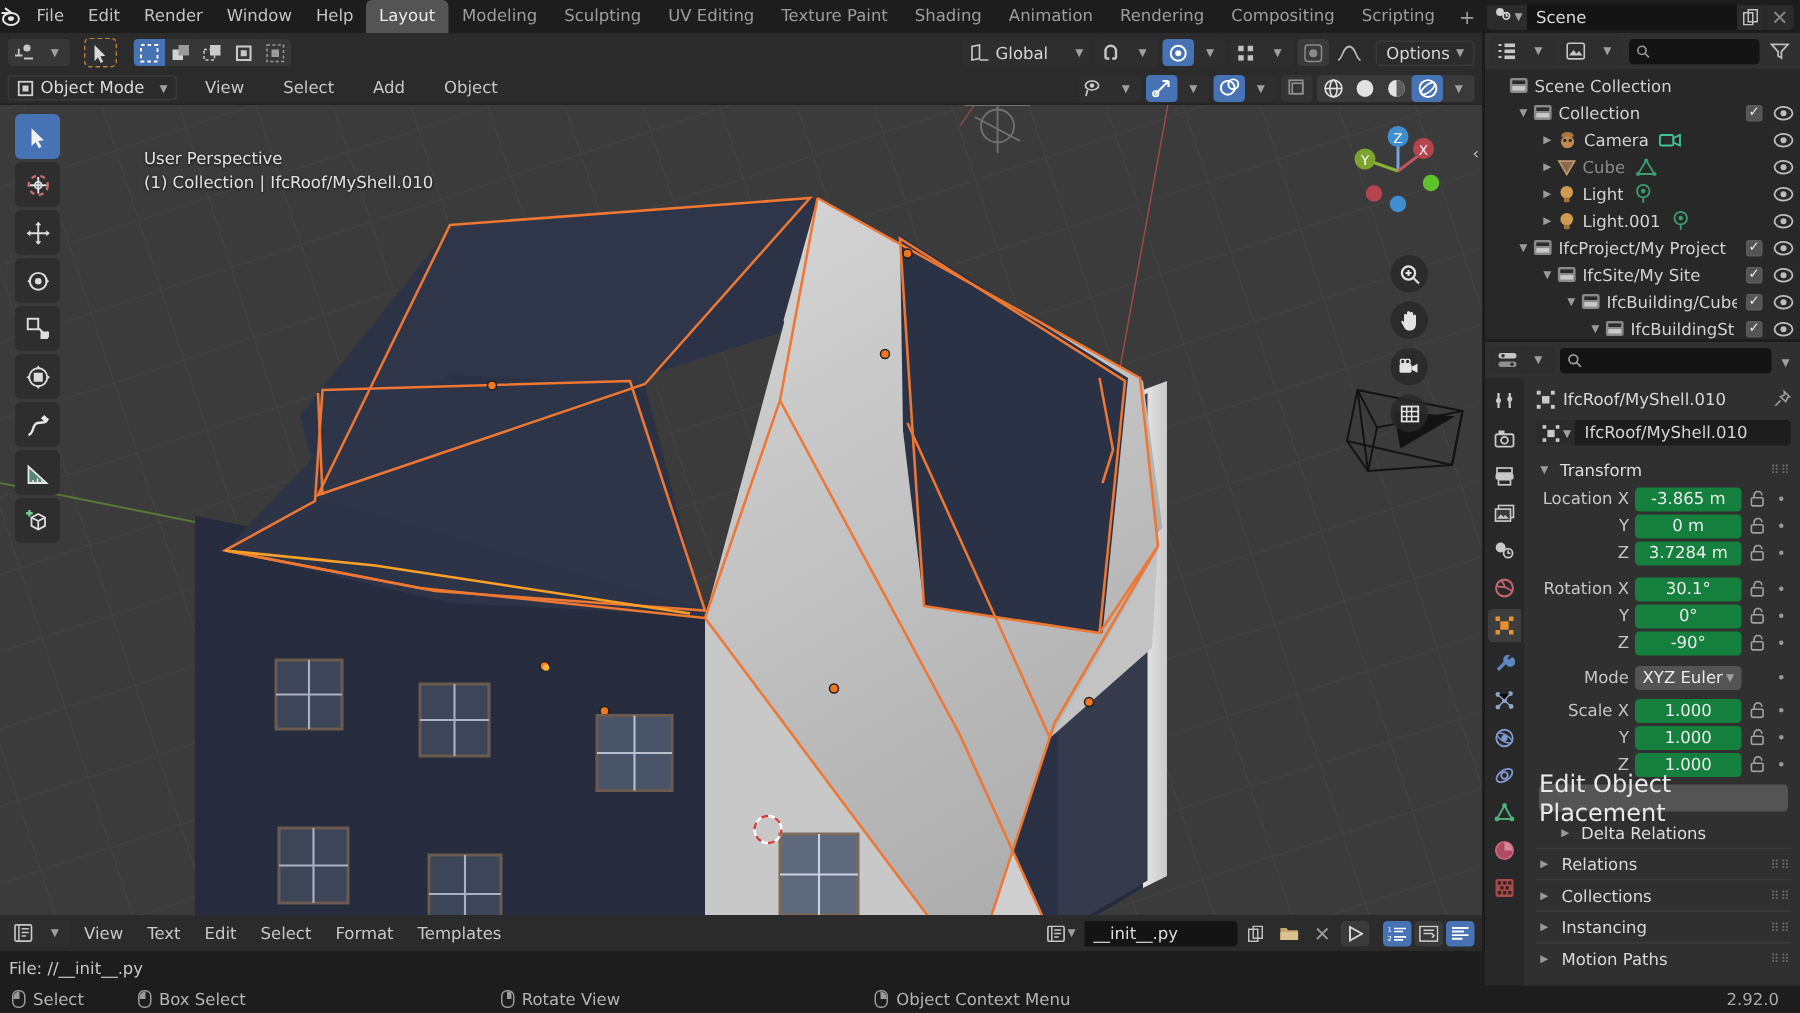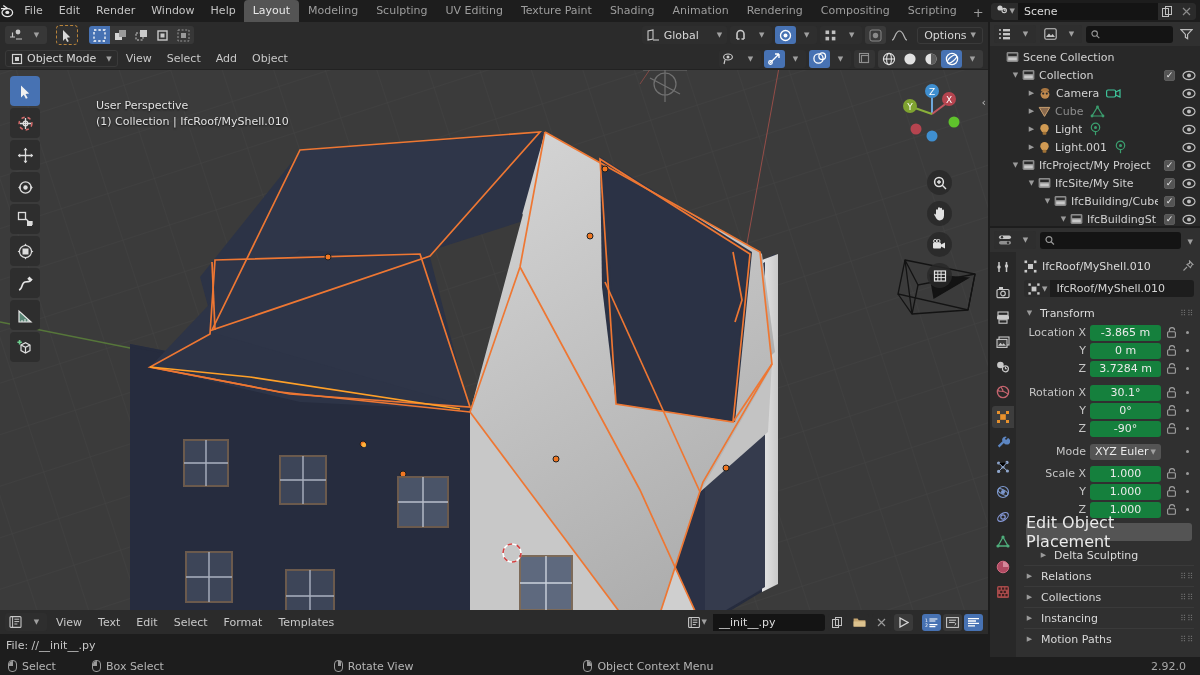--- a/index.html
+++ b/index.html
@@ -49,21 +49,21 @@
     position:absolute; left:0; top:22px; width:988px; height:588px;
     background:#3b3b3b; overflow:hidden;
   }
   .vp-header {
     position:absolute; left:0; top:0; width:988px; height:26px;
     background:#2b2b2b; display:flex; align-items:center; padding:0 5px; gap:3px;
     z-index:20;
   }
   .vp-header2 {
     position:absolute; left:0; top:26px; width:988px; height:22px;
-    background:#2b2b2b; display:flex; align-items:center; padding:0 5px; gap:1px;
+    background:#2b2b2b; display:flex; align-items:center; padding:0 5px; gap:12px;
     z-index:20; border-bottom:1px solid #222;
   }
   .mode-btn {
     display:flex; align-items:center; gap:4px; background:#2b2b2b;
     border:1px solid #3a3a3a; border-radius:3px; height:17px; padding:0 5px;
     font-size:11px; color:#dadada;
   }
   .hdr-menu { padding:1px 7px; font-size:11px; color:#c8c8c8; border-radius:3px; }
   .tool-grp { display:flex; align-items:center; gap:0px; background:#2b2b2b; border-radius:3px; overflow:hidden; }
   .tool-sq {
@@ -178,21 +178,21 @@
     position:absolute; left:0; top:610px; width:988px; height:47px;
     background:#1d1d1d;
   }
   .te-header {
     height:24px; background:#2b2b2b; display:flex; align-items:center; padding:0 5px; gap:2px;
   }
   .te-body { height:23px; background:#1d1d1d; display:flex; align-items:center; padding:0 6px; font-size:11px; color:#c8c8c8; }
   .te-right { margin-left:auto; display:flex; align-items:center; gap:3px; }
   .te-name {
     background:#141414; height:17px; display:flex; align-items:center;
-    padding:0 6px; width:112px; font-size:11px; color:#dcdcdc; border-radius:0 3px 3px 0;
+    padding:0 6px; width:102px; font-size:11px; color:#dcdcdc; border-radius:0 3px 3px 0;
   }
   .te-ibtn { width:19px; height:17px; background:#2b2b2b; display:flex; align-items:center; justify-content:center; border-radius:3px; }
   .te-toggles { display:flex; align-items:center; gap:2px; margin-left:6px; }
   .te-tg { width:19px; height:17px; display:flex; align-items:center; justify-content:center; border-radius:3px; background:#4772b3; }
   .te-tg.off { background:#3a3a3a; }
 
   
   .statusbar {
     position:absolute; left:0; top:657px; width:1200px; height:18px;
     background:#1d1d1d; display:flex; align-items:center; padding:0 8px; gap:0;
@@ -1305,21 +1305,21 @@
               <div class="dotc">
                 <i class="dot"></i>
               </div>
             </div>
           </div>
 
         <div class="btn-wide">Edit Object Placement</div>
 
         <div class="panel-head sub" style="margin-top:4px;">
           <span class="tri">▶</span>
-          <span>Delta Sculpting</span>
+          <span>Delta Relations</span>
         </div>
 
         <div id="collapsed-panels">
             <div class="collapsed-row">
               <span class="tri">▶</span>
               <span>Relations</span>
               <span class="grip">⠿⠿</span>
             </div>
             <div class="collapsed-row">
               <span class="tri">▶</span>

